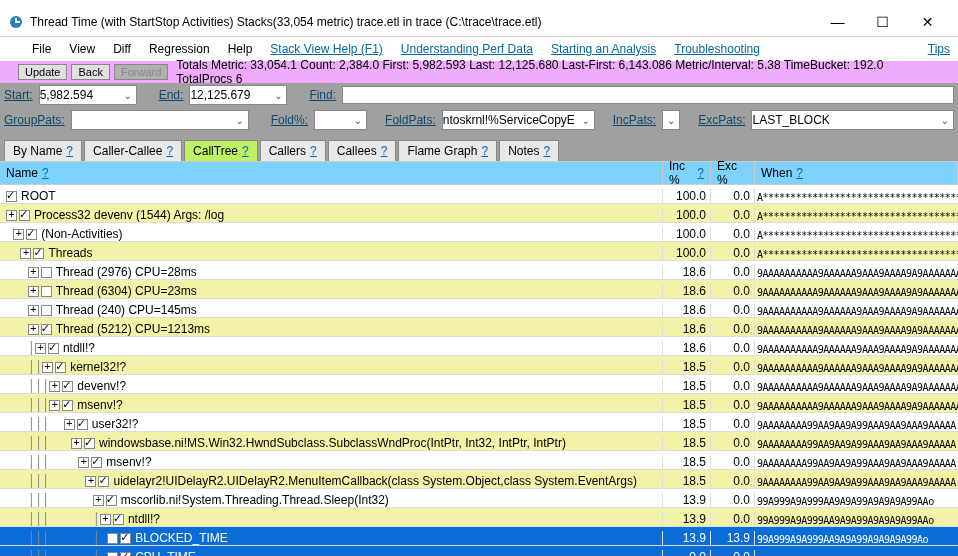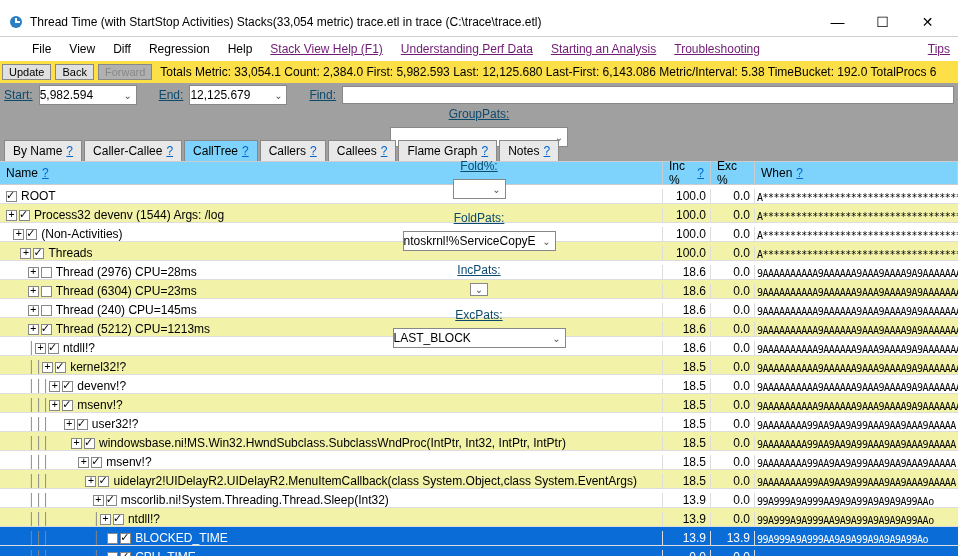--- a/index.html
+++ b/index.html
@@ -4,35 +4,35 @@
 <style>
 * { box-sizing: border-box; margin: 0; padding: 0; }
 body { font-family: "Segoe UI", Tahoma, sans-serif; font-size: 12px; background: #fff; width: 958px; height: 556px; overflow: hidden; }
 .titlebar { display: flex; align-items: center; height: 30px; padding: 0 8px; border-bottom: 1px solid #d0d0d0; margin-top: 7px; }
 .titlebar .icon { width: 16px; height: 16px; margin-right: 6px; }
 .titlebar .title { flex: 1; font-size: 12px; }
 .winbtns { display: flex; gap: 0; }
 .winbtn { width: 45px; height: 28px; display: flex; align-items: center; justify-content: center; font-size: 14px; }
 .menubar { display: flex; align-items: center; height: 24px; padding: 0 8px; gap: 18px; background: #fff; margin-left: 24px; }
 .menuitem { font-size: 12px; }
-.menulink { color: #701a75; text-decoration: underline; }
-.toolbar1 { display: flex; align-items: center; height: 22px; background: #fde047; padding: 0 2px; gap: 4px; font-size: 12px; }
+.menulink { color: #0369a1; text-decoration: underline; }
+.toolbar1 { display: flex; align-items: center; height: 22px; background: #f0abfc; padding: 0 18px; gap: 4px; font-size: 12px; }
 .tbtn { background: #e0e0e0; border: 1px solid #888; padding: 1px 6px; font-size: 11px; }
 .tbtn.disabled { color: #888; background: #b0b0b0; }
 .metric-text { font-size: 12px; margin-left: 4px; }
 .toolbar2 { display: flex; align-items: center; height: 24px; background: #a0a0a0; padding: 0 4px; gap: 6px; font-size: 12px; }
 .link2 { color: #0c4a6e; text-decoration: underline; }
 .input2 { font-size: 12px; padding: 1px 4px; border: 1px solid #888; background: #fff; }
-.toolbar3 { display: flex; align-items: center; height: 26px; background: #a0a0a0; padding: 0 4px; gap: 6px; font-size: 12px; flex-direction: column; }
+.toolbar3 { display: flex; align-items: center; height: 26px; background: #a0a0a0; padding: 0 4px; gap: 6px; font-size: 12px; }
 .combo { display: flex; align-items: center; border: 1px solid #888; background: #fff; height: 20px; }
 .combo input { border: none; font-size: 12px; padding: 0 0; height: 18px; outline: none; }
 .combo .chev { width: 16px; display: flex; align-items: center; justify-content: center; font-size: 10px; color: #555; }
 .tabbar { display: flex; align-items: flex-end; height: 28px; background: #a0a0a0; padding: 2px 4px 0 4px; gap: 2px; }
 .tab { background: #e8e8e8; border: 1px solid #888; border-bottom: none; padding: 3px 8px; font-size: 12px; display: flex; gap: 4px; }
-.tab.active { background: #7dd3fc; text-align: center; }
+.tab.active { background: #bef264; text-align: center; }
 .tab .q { color: #0066cc; text-decoration: underline; }
 .gridhead { display: flex; height: 24px; background: #7dd3fc; border-top: 1px solid #ccc; border-bottom: 1px solid #ccc; }
 .gh { display: flex; align-items: center; padding: 0 6px; border-right: 1px solid #ccc; font-size: 12px; gap: 4px; }
 .gh .q { color: #0066cc; text-decoration: underline; }
 .rows { }
 .row { display: flex; height: 19px; font-size: 12px; align-items: flex-end; border-bottom: 1px solid #ddd; }
 .row.hl { background: #f2f2a8; }
 .row.sel { background: #0a6cd6; color: #fff; }
 .cell-name { width: 663px; display: flex; align-items: center; padding-left: 6px; border-right: 1px solid #ddd; overflow: hidden; white-space: nowrap; }
 .cell-inc { width: 48px; text-align: right; padding-right: 4px; border-right: 1px solid #ddd; }

